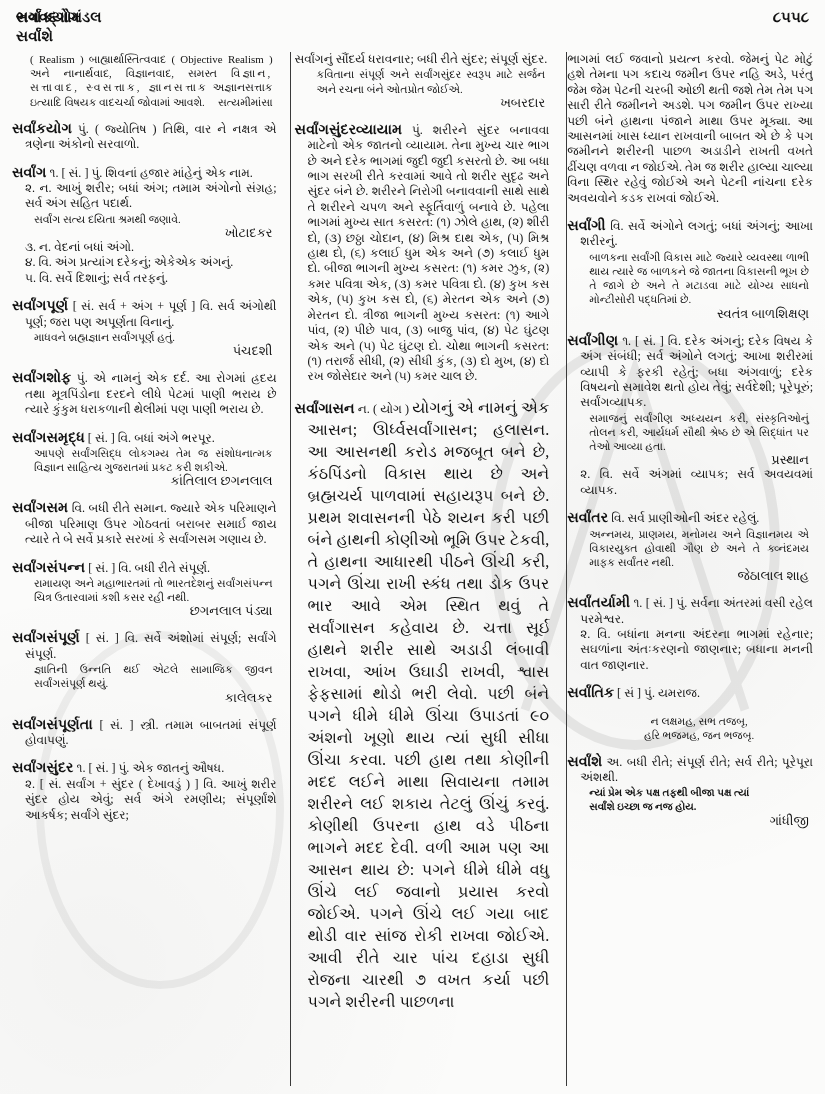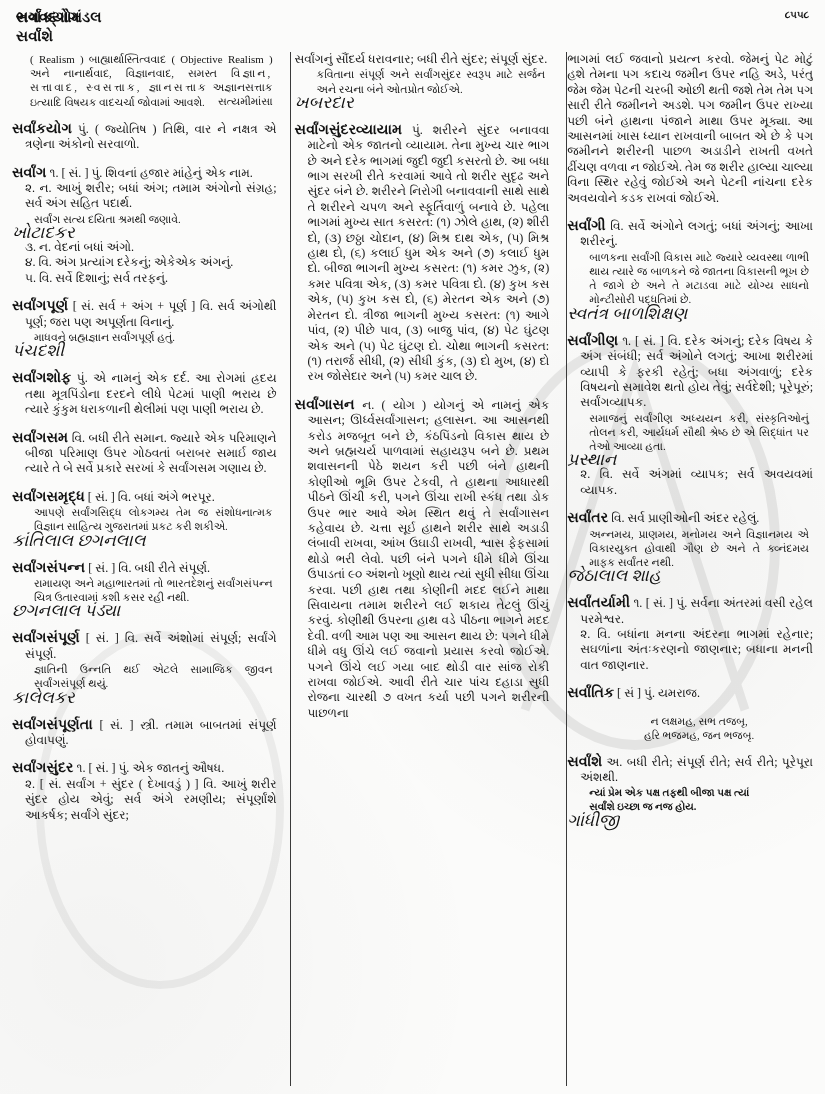--- a/index.html
+++ b/index.html
@@ -67,21 +67,21 @@
     top: 1px;
     text-align: left;
     font-weight: bold;
     font-size: 15px;
   }
   .hdr-right {
     position: absolute;
     right: 0;
     top: 1px;
     font-weight: bold;
-    font-size: 10px;
+    font-size: 15px;
   }
 
   .columns {
     position: absolute;
     top: 52px;
     left: 12px;
     right: 12px;
     bottom: 4px;
     display: flex;
   }
@@ -129,36 +129,35 @@
   .quote {
     margin: 0;
     padding-left: 22px;
     padding-right: 4px;
     font-size: 10.9px;
     line-height: 14.2px;
     text-align: justify;
   }
   .cite {
     display: block;
-    font-size: 17px;
+    text-align: right;
+    font-size: 13px;
     line-height: 14px;
     padding-right: 4px;
-    font-style: italic;
   }
   .cite-inline {
     float: right;
     font-size: 10.8px;
-    font-family: Liberation Mono, monospace;
   }
   .roman {
     font-family: "Liberation Serif", "DejaVu Serif", serif;
   }
   .smalltxt {
-    font-size: 12px;
-    line-height: 12px;
+    font-size: 16px;
+    line-height: 22px;
   }
   .flow {
     margin: 0;
     text-align: justify;
   }
   .clr { clear: both; }
   .spaced { letter-spacing: 2.2px; }
 </style>
 </head>
 <body>
@@ -237,35 +236,35 @@
       <div class="entry">
         <p class="body-ind flow">
           <span class="hw">સર્વાંગશોફ</span>
           <span>પું.</span>
           <span>એ નામનું એક દર્દ. આ રોગમાં હ્રદય તથા મૂત્રપિંડોના દરદને લીધે પેટમાં પાણી ભરાય છે ત્યારે કુંકુમ ધરાકળાની થેલીમાં પણ પાણી ભરાય છે.</span>
         </p>
       </div>
 
       <div class="entry">
         <p class="body-ind flow">
-          <span class="hw">સર્વાંગસમ</span>
-          <span>વિ.</span>
-          <span>બધી રીતે સમાન. જ્યારે એક પરિમાણને બીજા પરિમાણ ઉપર ગોઠવતાં બરાબર સમાર્ઇ જાય ત્યારે તે બે સર્વે પ્રકારે સરખાં કે સર્વાંગસમ ગણાય છે.</span>
-        </p>
-      </div>
-
-      <div class="entry">
-        <p class="body-ind flow">
           <span class="hw">સર્વાંગસમૃદ્ધ</span>
           <span>[ સં. ]</span>
           <span>વિ.</span>
           <span>બધાં અંગે ભરપૂર.</span>
         </p>
         <p class="quote">આપણે સર્વાંગસિદ્ધ લોકગમ્ય તેમ જ સંશોધનાત્મક વિજ્ઞાન સાહિત્ય ગુજરાતમાં પ્રકટ કરી શકીએ.</p>
         <span class="cite">કાંતિલાલ છગનલાલ</span>
+      </div>
+
+      <div class="entry">
+        <p class="body-ind flow">
+          <span class="hw">સર્વાંગસમ</span>
+          <span>વિ.</span>
+          <span>બધી રીતે સમાન. જ્યારે એક પરિમાણને બીજા પરિમાણ ઉપર ગોઠવતાં બરાબર સમાર્ઇ જાય ત્યારે તે બે સર્વે પ્રકારે સરખાં કે સર્વાંગસમ ગણાય છે.</span>
+        </p>
       </div>
 
       <div class="entry">
         <p class="body-ind flow">
           <span class="hw">સર્વાંગસંપન્ન</span>
           <span>[ સં. ]</span>
           <span>વિ.</span>
           <span>બધી રીતે સંપૂર્ણ.</span>
         </p>
         <p class="quote">રામાયણ અને મહાભારતમાં તો ભારતદેશનું સર્વાંગસંપન્ન ચિત્ર ઉતારવામાં કશી કસર રહી નથી.</p>

